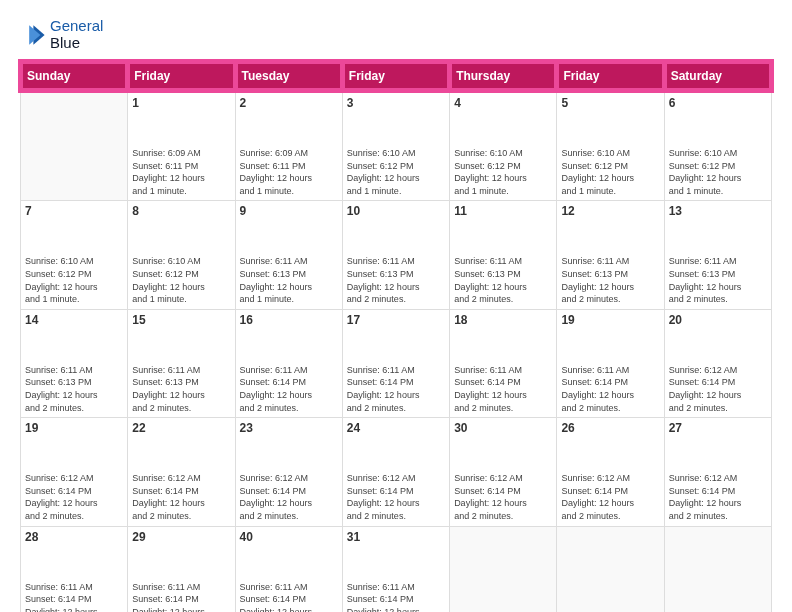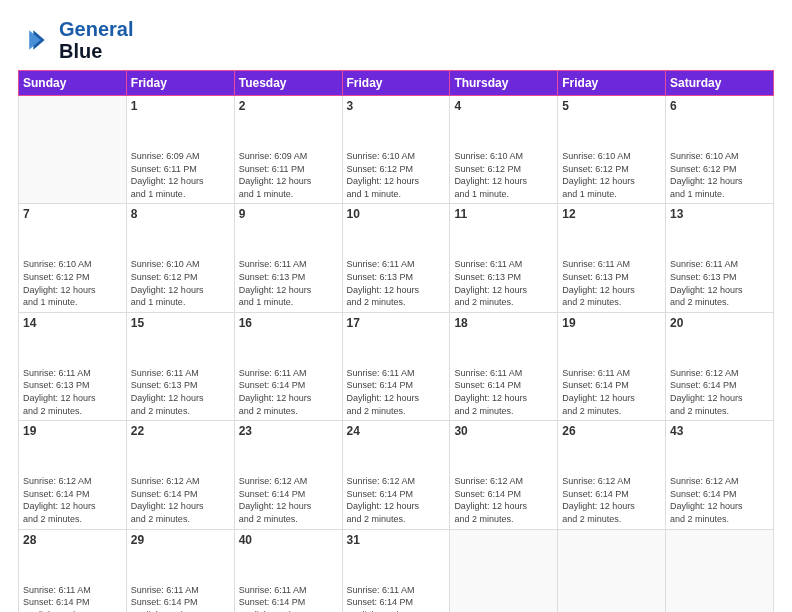--- a/index.html
+++ b/index.html
@@ -22,25 +22,24 @@
       justify-content: space-between;
       align-items: flex-start;
       margin-bottom: 8px;
     }
     .logo {
       display: flex;
       align-items: center;
       gap: 4px;
     }
     .logo-text {
-      font-size: 20px;
-      font-weight: bold;
+      font-size: 15px;
+      font-weight: normal;
       color: #333;
       line-height: 1.1;
-      margin-left: 9px;
     }
     .logo-text span {
       color: #1a5ca8;
     }
     .logo-icon {
       width: 28px;
       height: 28px;
     }
     .title-block {
       text-align: right;
@@ -56,27 +55,27 @@
       color: #555;
     }
     .calendar {
       flex: 1;
       border: 1px solid #ccc;
       border-collapse: collapse;
       width: 100%;
       table-layout: fixed;
     }
     .calendar th {
-      background-color: #6d28d9;
+      background-color: #be185d;
       color: #fff;
       font-size: 12px;
       font-weight: bold;
       padding: 5px 4px;
       text-align: left;
-      border: 1px solid #ec4899;
+      border: 5px solid #ec4899;
     }
     .calendar td {
       vertical-align: top;
       border: 1px solid #ddd;
       padding: 3px 4px;
       font-size: 9.5px;
       color: #333;
       background: #fff;
       height: 82px;
     }
@@ -318,21 +317,21 @@
 and 2 minutes.</div>
           </td>
           <td>
             <span class="day-num">26</span>
             <div class="day-info" style="white-space: pre-line;">Sunrise: 6:12 AM
 Sunset: 6:14 PM
 Daylight: 12 hours
 and 2 minutes.</div>
           </td>
           <td>
-            <span class="day-num">43</span>
+            <span class="day-num">27</span>
             <div class="day-info" style="white-space: pre-line;">Sunrise: 6:12 AM
 Sunset: 6:14 PM
 Daylight: 12 hours
 and 2 minutes.</div>
           </td>
         </tr>
         <tr>
           <td>
             <span class="day-num">28</span>
             <div class="day-info" style="white-space: pre-line;">Sunrise: 6:11 AM

